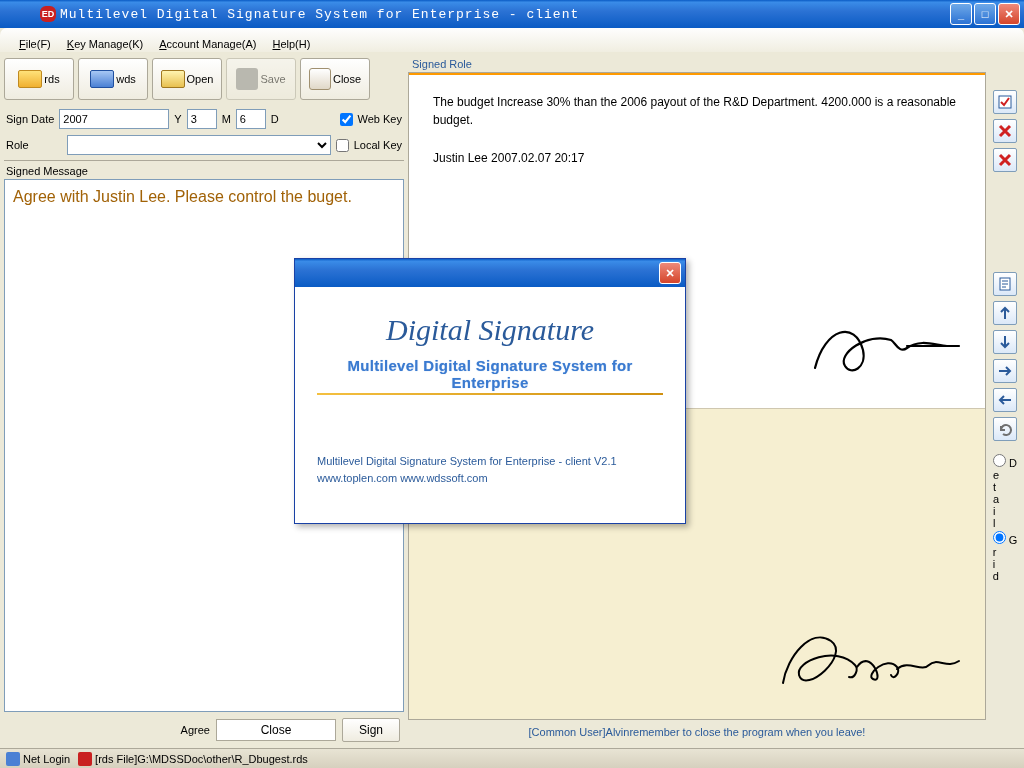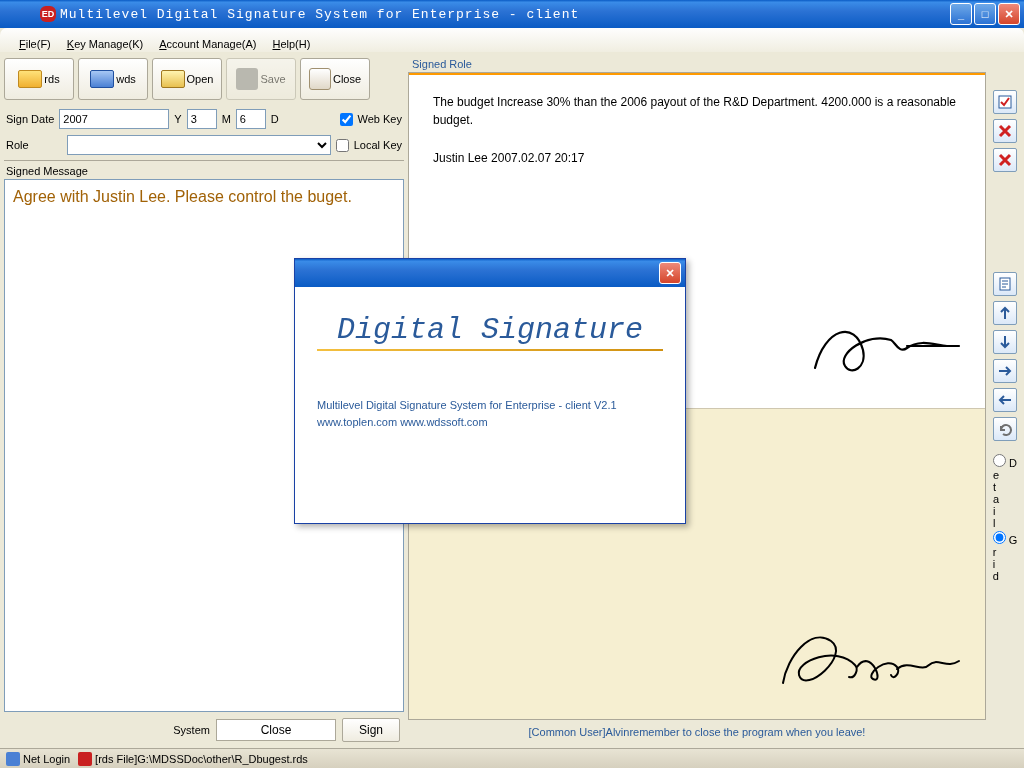--- a/index.html
+++ b/index.html
@@ -72,23 +72,23 @@
 
 .taskbar { position:absolute; bottom:0; left:0; right:0; height:20px; background: linear-gradient(to bottom,#e8e4d4,#d6d0be); border-top:1px solid #aca899; display:flex; align-items:center; padding:0 6px; gap:8px; font-size:11px;}
 .tb-item { display:flex; align-items:center; gap:3px;}
 .lil-icon { width:14px; height:14px; background:#c92020; border-radius:2px;}
 .lil-icon.b { background:#4a80d4;}
 
 
 .about { position:absolute; top:258px; left:294px; width:392px; height:266px; border:1px solid #1941a5; background:#fff; box-shadow: 3px 3px 6px rgba(0,0,0,.3); z-index: 100;}
 .about-tb { height:28px; background: linear-gradient(to bottom, #0a5bc4, #3a8ce8 8%, #2b72d4 40%, #0a5bc4); display:flex; align-items:center; justify-content:flex-end; padding:0 4px;}
 .about-body { padding: 16px 22px; }
-.ds-title { font-family: Liberation Mono, monospace; font-style: italic; font-size: 30px; color:#2a5a9a; text-align:center; margin-top:10px;}
+.ds-title { font-family: Liberation Serif, serif; font-style: italic; font-size: 30px; color:#2a5a9a; text-align:center; margin-top:10px;}
 .ds-sub { text-align:center; font-size: 15px; color:#3a7ad0; font-weight:bold; margin-top:10px; text-shadow: 0 0 1px #a0c0e8, 1px 1px 0 #fff; font-family: Arial, sans-serif; letter-spacing:.3px;}
-.ds-info { font-size:11px; color:#2a5a9a; margin-top:46px; line-height:1.5;}
+.ds-info { font-size:11px; color:#2a5a9a; margin-top:58px; line-height:1.5;}
 .gold-line{ height:2px; background:linear-gradient(to right, #f4c040, #d09010); margin-top:2px;}
 </style>
 </head>
 <body>
 
 <div class="titlebar">
   <div class="titlebar-icon">ED</div>
   <div class="titlebar-text">Multilevel Digital Signature System for Enterprise - client</div>
   <div class="titlebar-btns">
     <div class="tb-btn tb-min">_</div>
@@ -148,21 +148,21 @@
         <label style="width:56px;">Role</label>
         <select class="ipt sel"><option></option></select>
         <input type="checkbox" class="chk" style="">
         <label>Local Key</label>
       </div>
 
       <div class="signed-msg-label">Signed Message</div>
       <div class="signed-msg-box">Agree with Justin Lee. Please control the buget.</div>
 
       <div class="signer-row">
-        <label>System</label>
+        <label>Agree</label>
         <div class="signer-name">Close</div>
         <button class="sign-btn">Sign</button>
       </div>
     </div>
 
     <div class="right-panel">
       <div class="signed-page-label">Signed Role</div>
       <div class="page-stack">
         <div class="page-divider"></div>
         <div class="page white">
@@ -238,20 +238,21 @@
     </div>
   </div>
 </div>
 
 <div class="about">
   <div class="about-tb">
     <div class="tb-btn tb-close">✕</div>
   </div>
   <div class="about-body">
     <div class="ds-title">Digital Signature</div>
+    <div class="ds-sub">Multilevel Digital Signature System for Enterprise</div>
     <div class="gold-line"></div>
     <div class="ds-info">
       <div>Multilevel Digital Signature System for Enterprise - client  V2.1</div>
       <div>www.toplen.com  www.wdssoft.com</div>
     </div>
   </div>
 </div>
 
 <div class="taskbar">
   <div class="tb-item">

